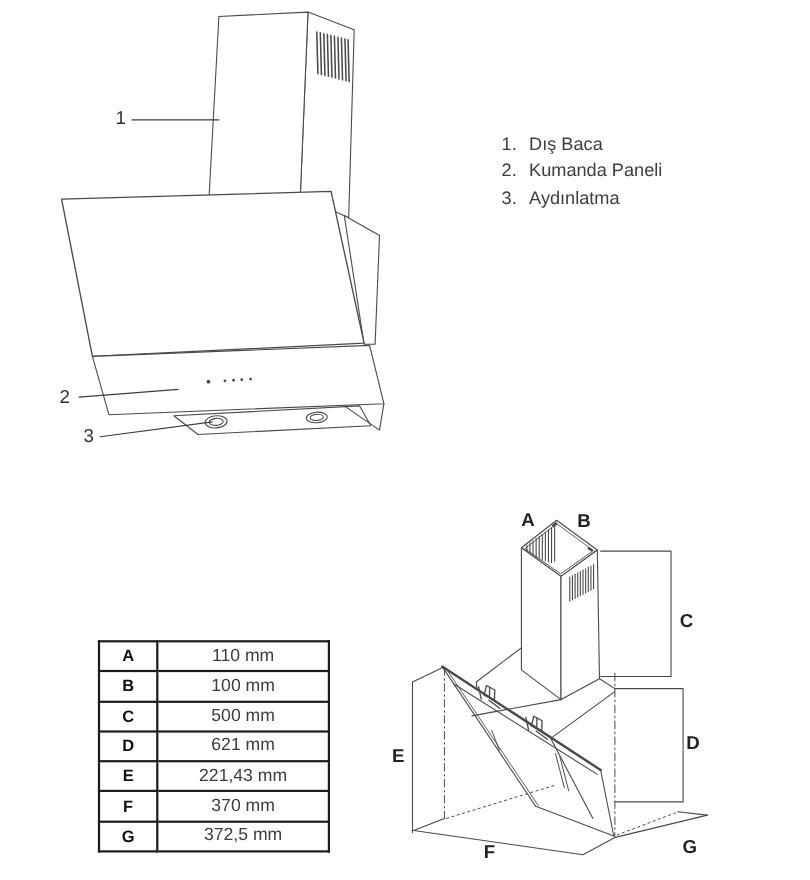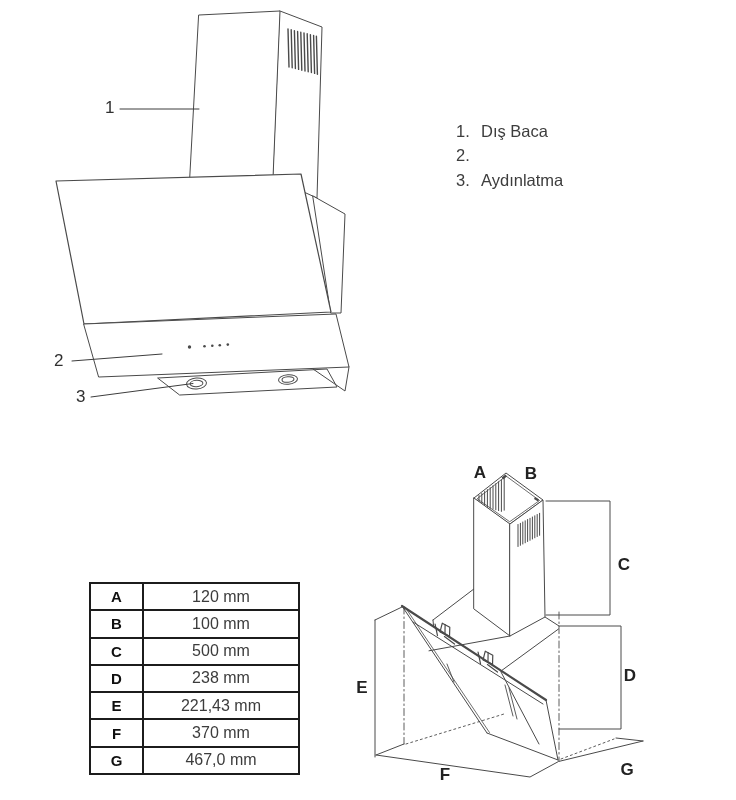--- a/index.html
+++ b/index.html
@@ -80,56 +80,57 @@
   <div class="callout-num" style="left:54px;top:351px;">2</div>
   <div class="callout-num" style="left:76px;top:387px;">3</div>
 
   <div id="legend">
     <div class="legend-row">
       <span class="legend-num">1.</span>
       <span>Dış Baca</span>
     </div>
     <div class="legend-row">
       <span class="legend-num">2.</span>
+      <span>Kumanda Paneli</span>
     </div>
     <div class="legend-row">
       <span class="legend-num">3.</span>
       <span>Aydınlatma</span>
     </div>
   </div>
 
   <table id="dims-table">
     <tbody>
       <tr>
           <td class="k">A</td>
-          <td class="v">120 mm</td>
+          <td class="v">110 mm</td>
         </tr>
       <tr>
           <td class="k">B</td>
           <td class="v">100 mm</td>
         </tr>
       <tr>
           <td class="k">C</td>
           <td class="v">500 mm</td>
         </tr>
       <tr>
           <td class="k">D</td>
-          <td class="v">238 mm</td>
+          <td class="v">621 mm</td>
         </tr>
       <tr>
           <td class="k">E</td>
           <td class="v">221,43 mm</td>
         </tr>
       <tr>
           <td class="k">F</td>
           <td class="v">370 mm</td>
         </tr>
       <tr>
           <td class="k">G</td>
-          <td class="v">467,0 mm</td>
+          <td class="v">372,5 mm</td>
         </tr>
     </tbody>
   </table>
 
   <svg style="left:350px;top:450px;" width="330" height="350" viewBox="350 450 330 350" fill="none" stroke="#4a4a4a" stroke-width="1" stroke-linecap="round" stroke-linejoin="round">
 
     <g>
       <polyline points="376,755 530,777 558.5,761.5 643,741"></polyline>
       <line x1="376" y1="755" x2="404" y2="744"></line>
       <line x1="616" y1="738" x2="643" y2="741"></line>

